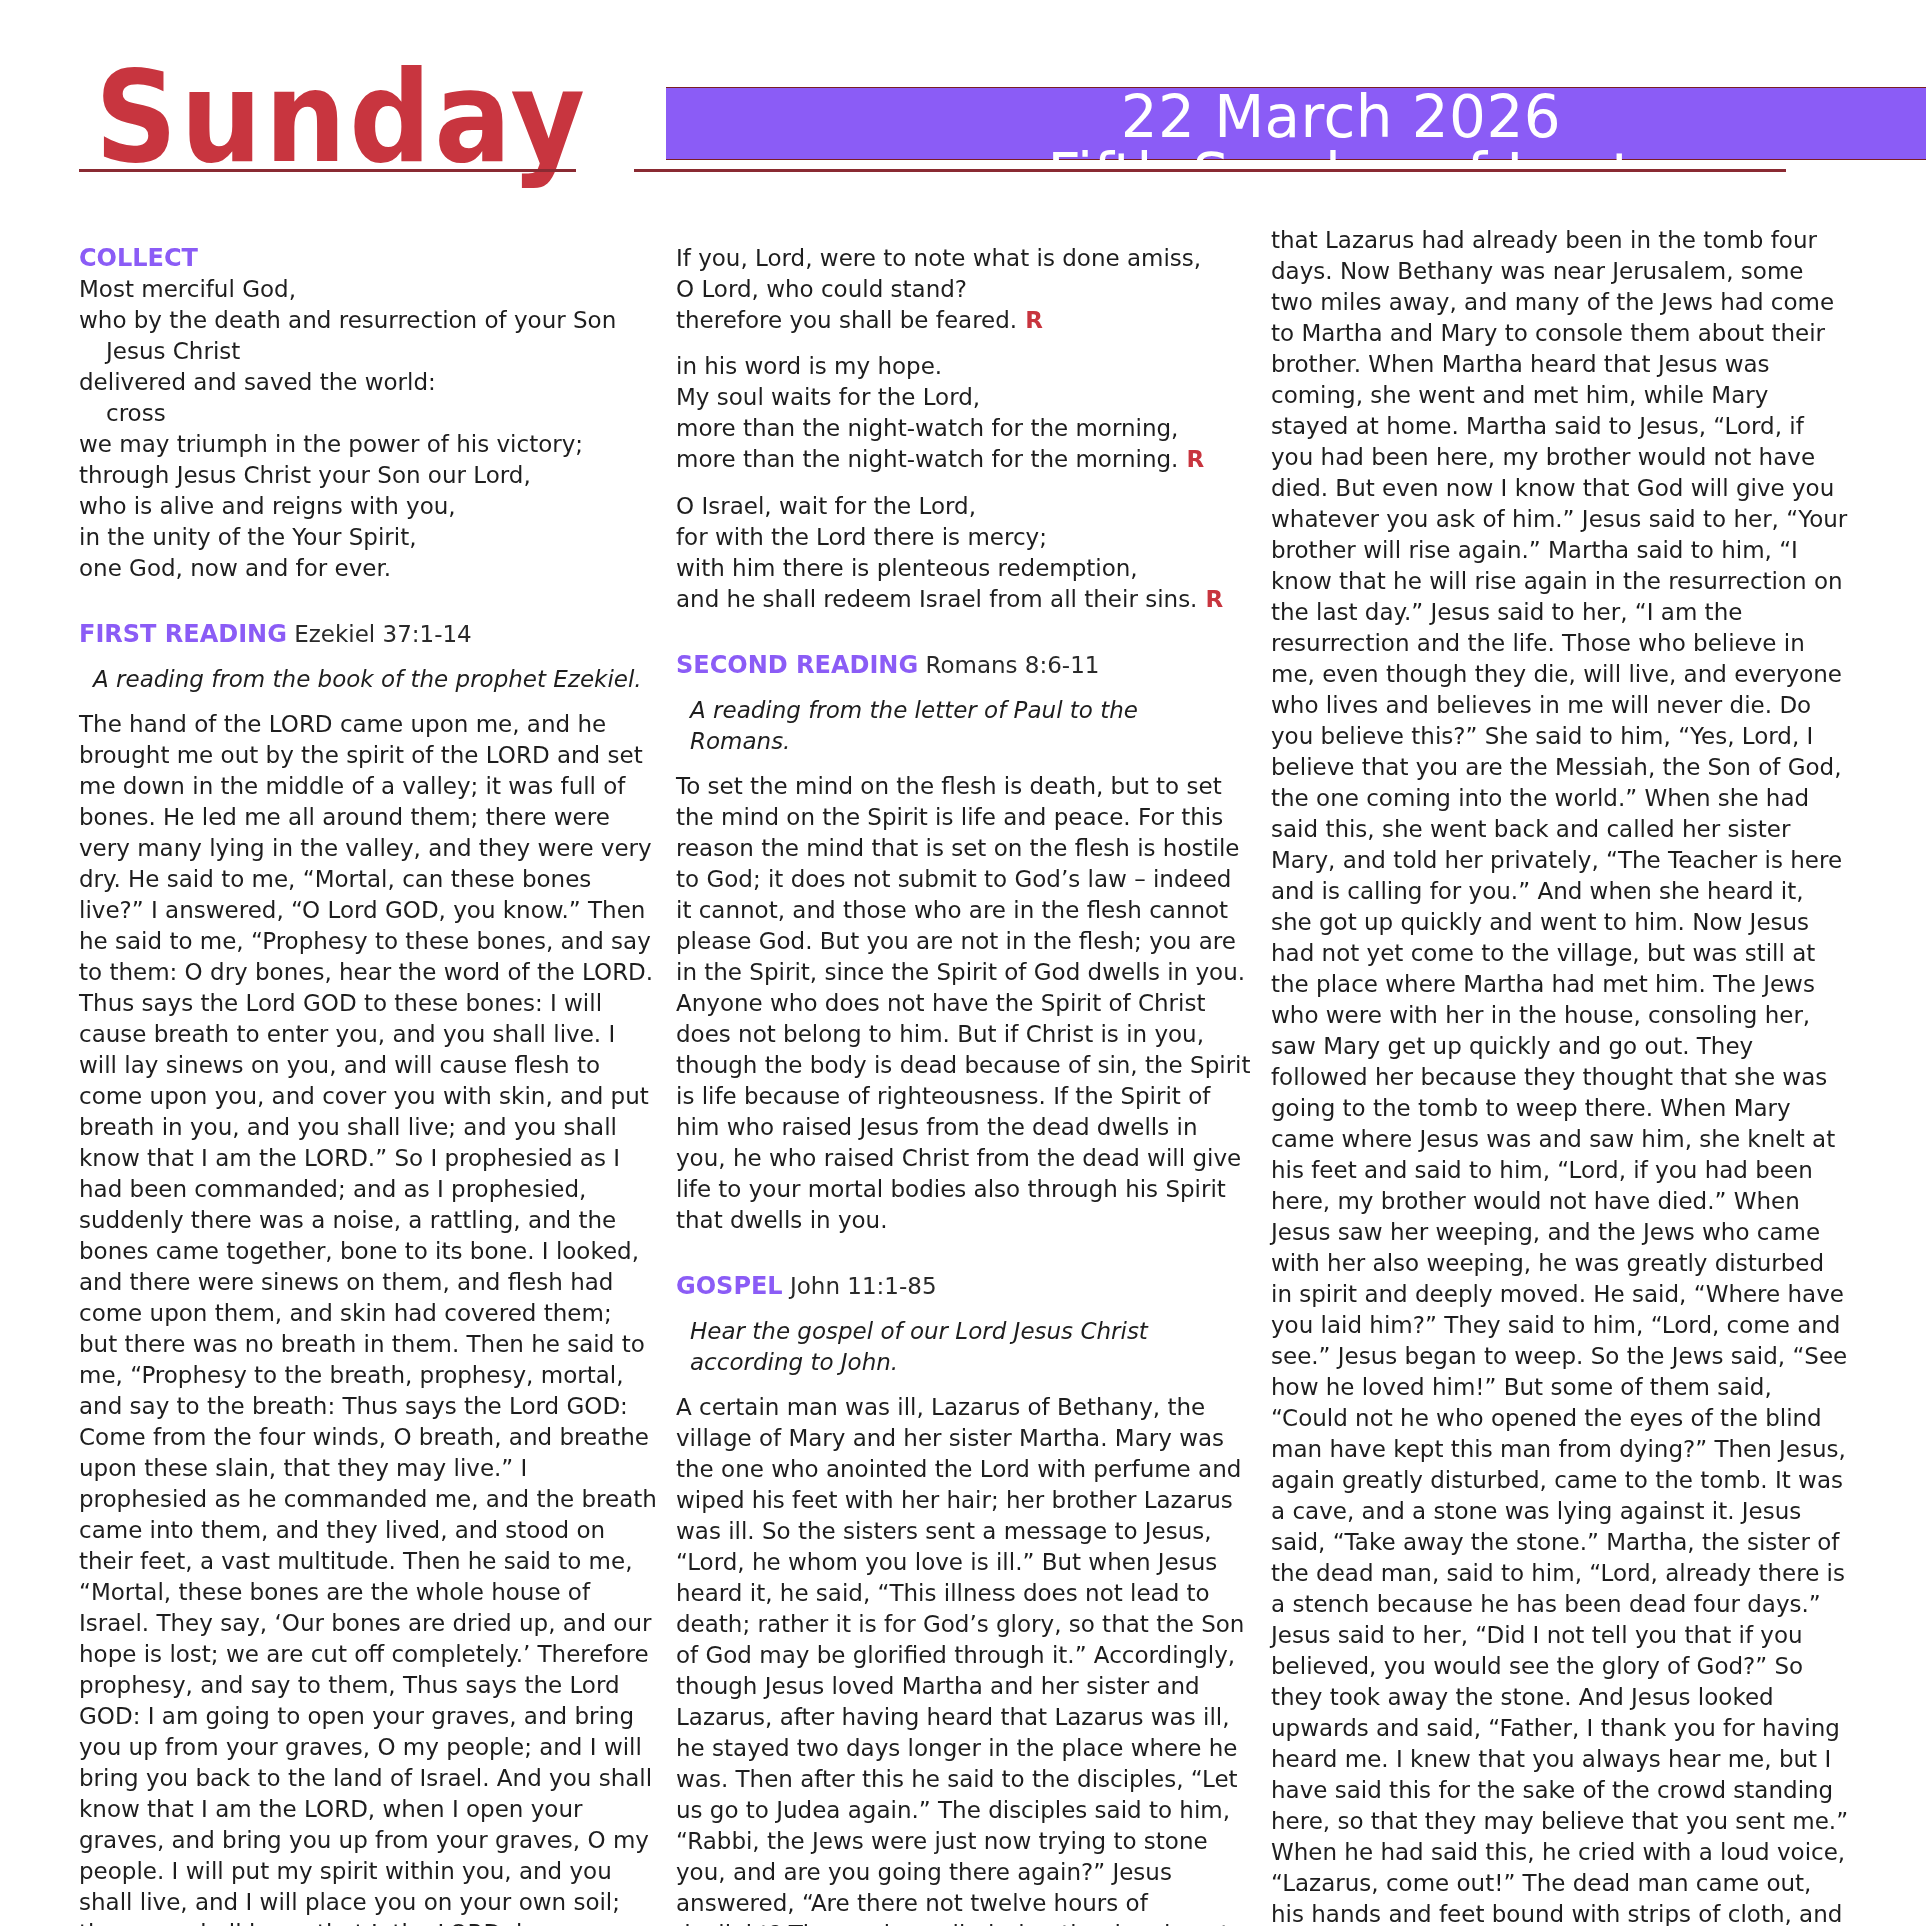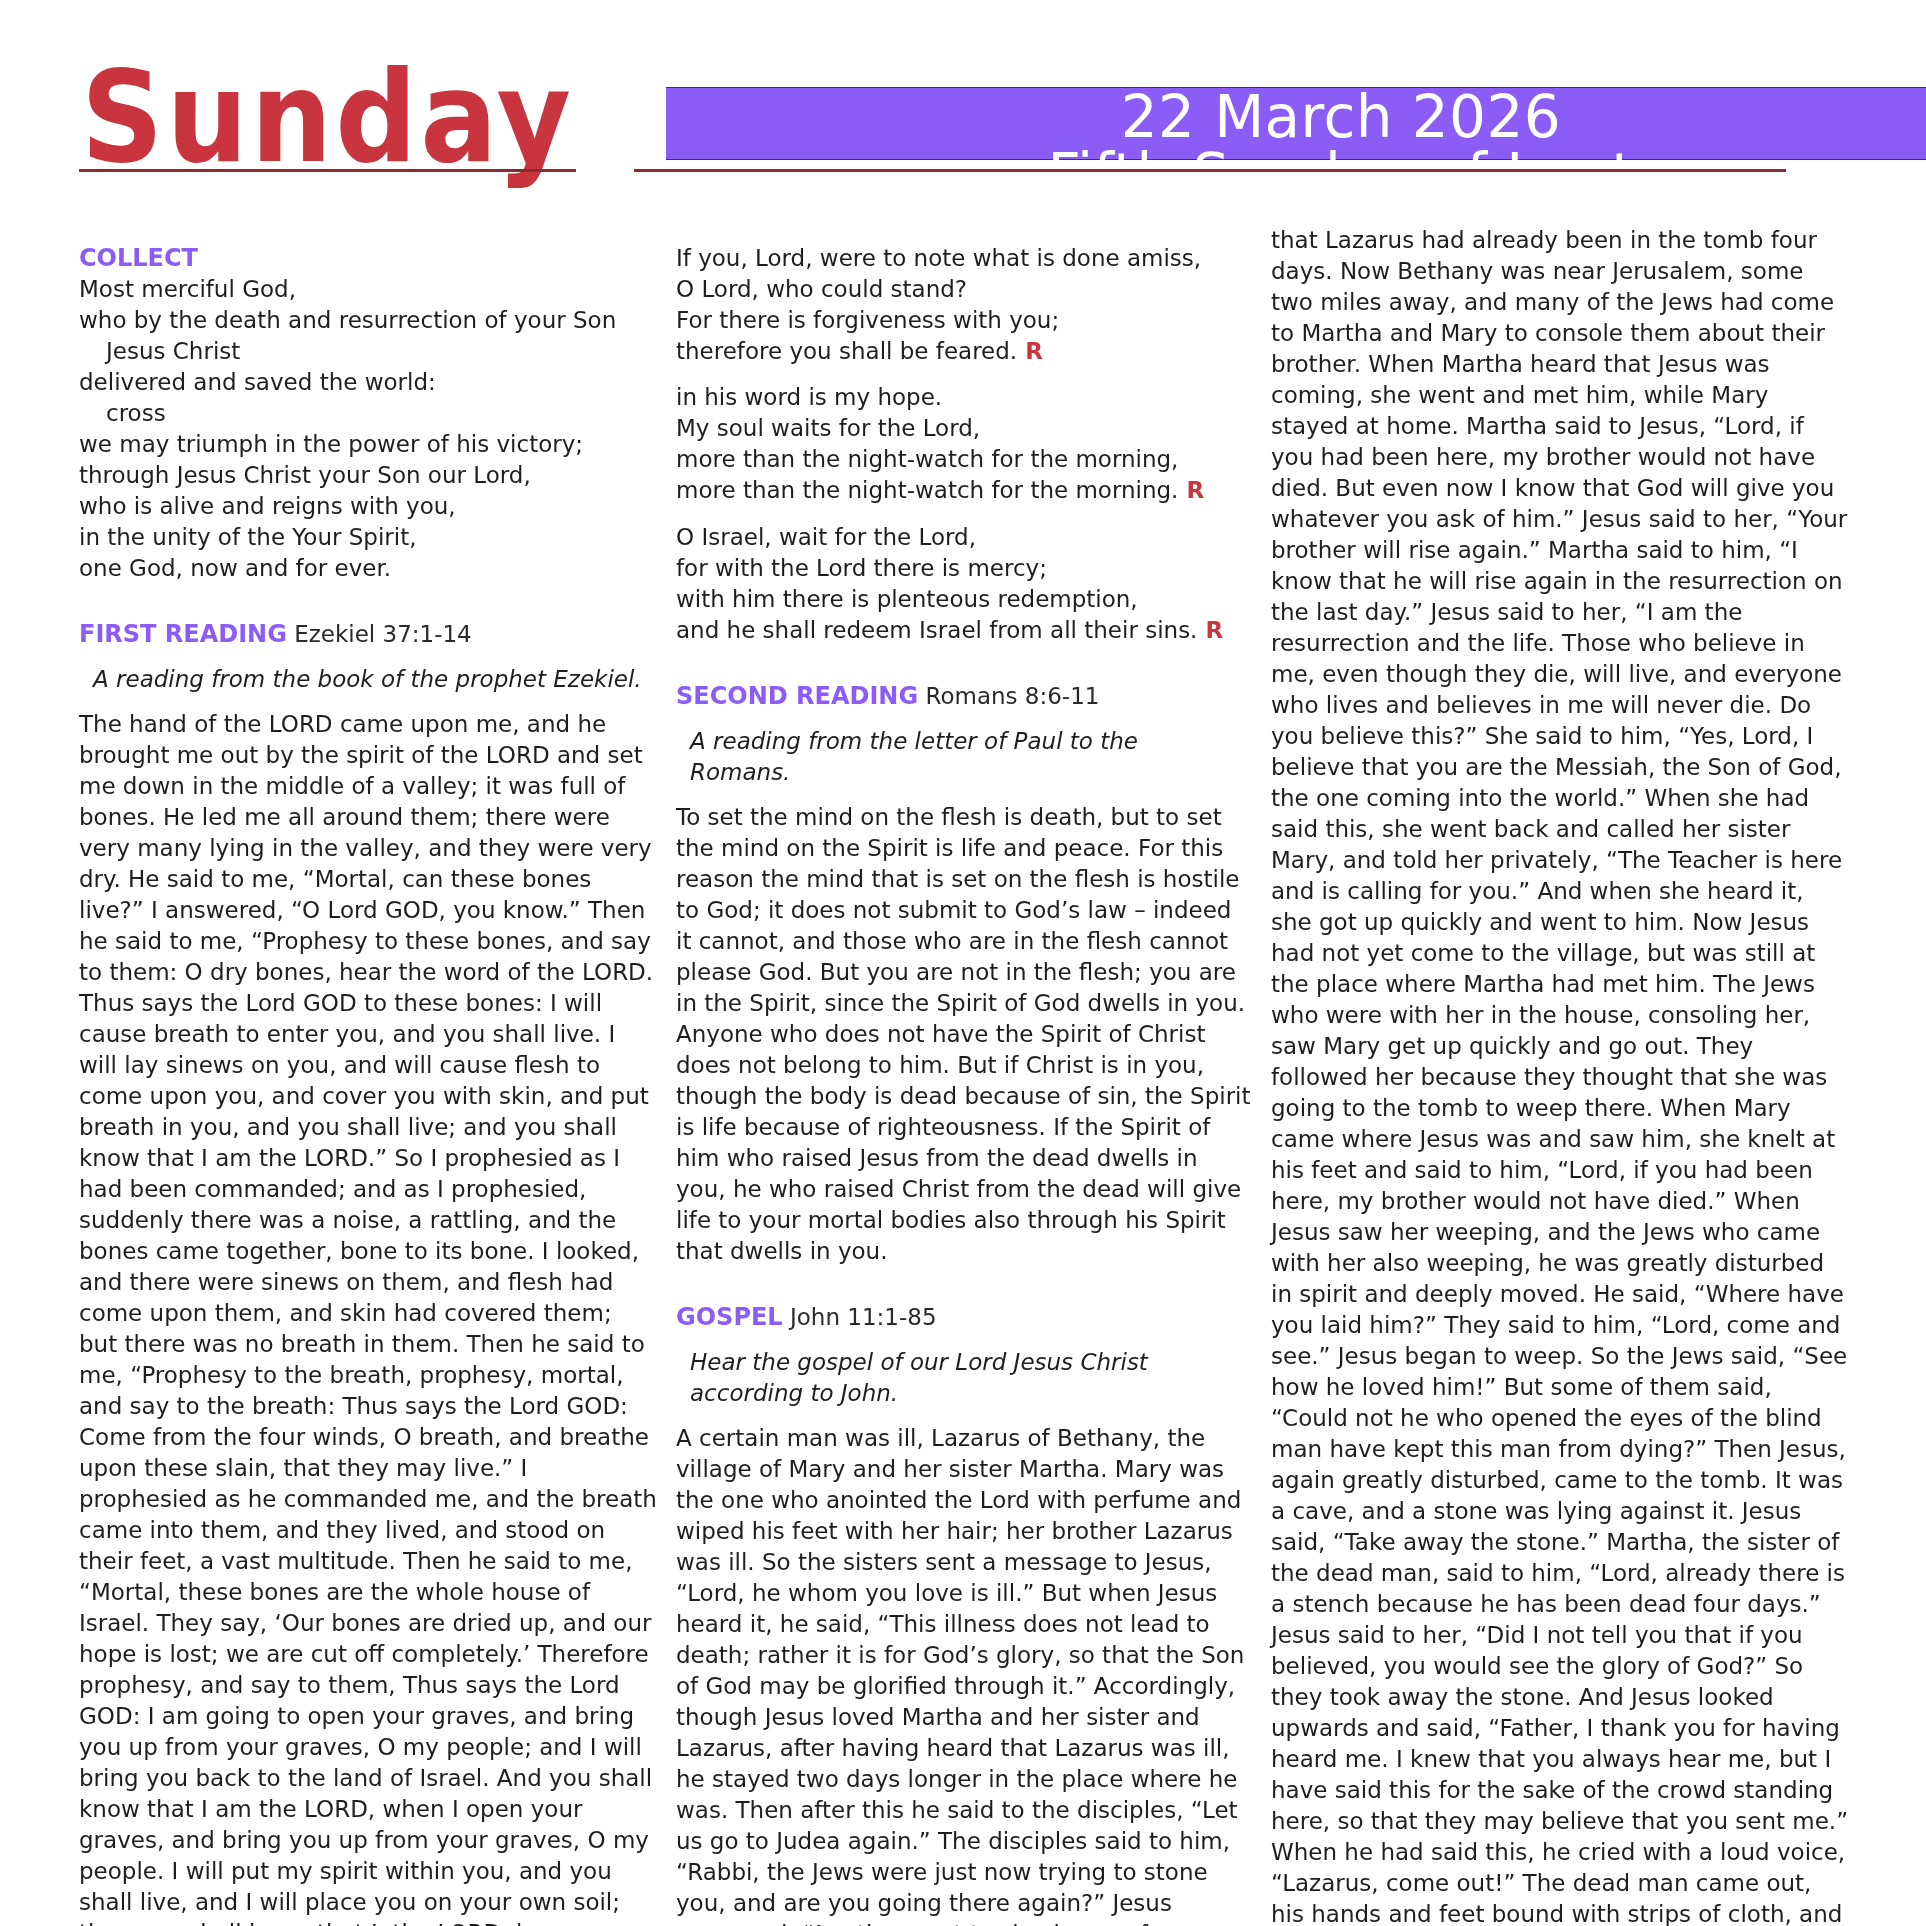--- a/index.html
+++ b/index.html
@@ -4,21 +4,21 @@
 <style>
   html, body { margin: 0; padding: 0; background: #ffffff; }
   body {
     width: 1960px; height: 2730px; position: relative; overflow: hidden;
     font-family: "DejaVu Sans", "Liberation Sans", sans-serif;
     color: #1e1e1e;
   }
   
   .header { position: absolute; left: 79px; top: 62px; width: 1707px; height: 116px; }
   .header .big-day {
-    position: absolute; left: 2px; top: -7.7px;
+    position: absolute; left: 16px; top: -7.7px;
     font-family: "DejaVu Sans", sans-serif; font-weight: 700;
     font-size: 127px; line-height: 1; color: #c8353f; letter-spacing: 3.1px;
     font-stretch: condensed;
   }
   .header .band {
     position: absolute; left: 587px; top: 25px; width: 1346px; height: 73px;
     background: #8b5cf6; border-top: 1.2px solid #7a1e22; border-bottom: 1.2px solid #7a1e22;
     display: flex; align-items: center; justify-content: space-between;
     padding: 0 17.3px 0 21px; box-sizing: border-box; flex-direction: column;
   }
@@ -79,21 +79,20 @@
     <p class="intro">A reading from the book of the prophet Ezekiel.</p>
     <p class="para">The hand of the LORD came upon me, and he brought me out by the spirit of the LORD and set me down in the middle of a valley; it was full of bones. He led me all around them; there were very many lying in the valley, and they were very dry. He said to me, “Mortal, can these bones live?” I answered, “O Lord GOD, you know.” Then he said to me, “Prophesy to these bones, and say to them: O dry bones, hear the word of the LORD. Thus says the Lord GOD to these bones: I will cause breath to enter you, and you shall live. I will lay sinews on you, and will cause flesh to come upon you, and cover you with skin, and put breath in you, and you shall live; and you shall know that I am the LORD.” So I prophesied as I had been commanded; and as I prophesied, suddenly there was a noise, a rattling, and the bones came together, bone to its bone. I looked, and there were sinews on them, and flesh had come upon them, and skin had covered them; but there was no breath in them. Then he said to me, “Prophesy to the breath, prophesy, mortal, and say to the breath: Thus says the Lord GOD: Come from the four winds, O breath, and breathe upon these slain, that they may live.” I prophesied as he commanded me, and the breath came into them, and they lived, and stood on their feet, a vast multitude. Then he said to me, “Mortal, these bones are the whole house of Israel. They say, ‘Our bones are dried up, and our hope is lost; we are cut off completely.’ Therefore prophesy, and say to them, Thus says the Lord GOD: I am going to open your graves, and bring you up from your graves, O my people; and I will bring you back to the land of Israel. And you shall know that I am the LORD, when I open your graves, and bring you up from your graves, O my people. I will put my spirit within you, and you shall live, and I will place you on your own soil; then you shall know that I, the LORD, have spoken and will act, says the LORD.”</p>
   </section>
 
 </div>
 
 <div class="col col-2">
   <div id="psalm-stanza-1">
       <span class="line">If you, Lord, were to note what is done amiss,</span>
       <span class="line">O Lord, who could stand?</span>
-      <span class="line">For there is forgiveness with you;</span>
       <span class="line">therefore you shall be feared.<span class="r"> R</span></span>
     </div>
   <div class="gap-s"></div>
   <div id="psalm-stanza-2">
       <span class="line">in his word is my hope.</span>
       <span class="line">My soul waits for the Lord,</span>
       <span class="line">more than the night-watch for the morning,</span>
       <span class="line">more than the night-watch for the morning.<span class="r"> R</span></span>
     </div>
   <div class="gap-s"></div>

